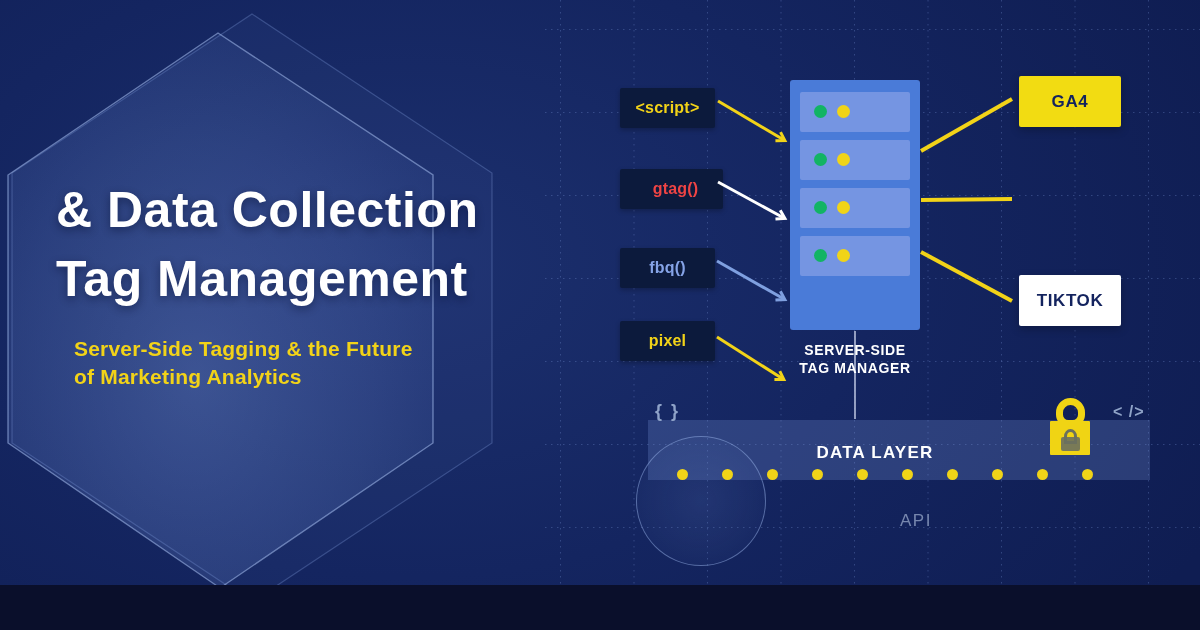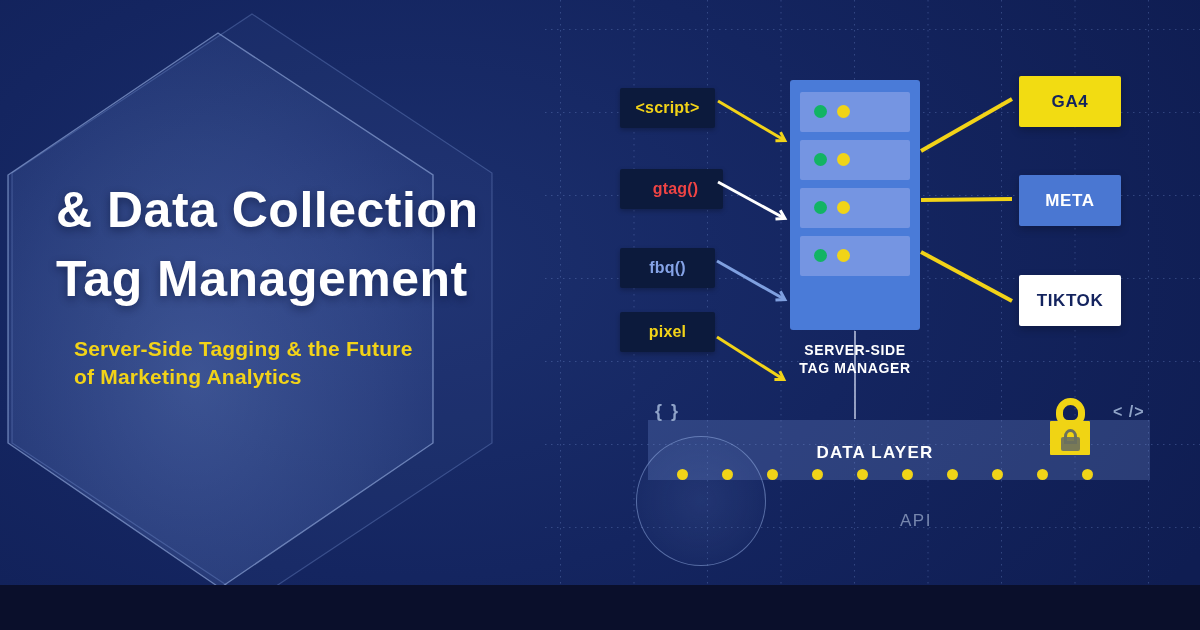--- a/index.html
+++ b/index.html
@@ -120,21 +120,21 @@
     <div>Tag Management</div>
   </div>
   <div class="abs subtitle">
     <div>Server-Side Tagging &amp; the Future</div>
     <div>of Marketing Analytics</div>
   </div>
 
   <div class="abs tagbox tag-yellow" style="top:88px">&lt;script&gt;</div>
   <div class="abs tagbox tag-white" style="top:169px">gtag()</div>
   <div class="abs tagbox tag-blue" style="top:248px">fbq()</div>
-  <div class="abs tagbox tag-yellow" style="top:312px">pixel</div>
+  <div class="abs tagbox tag-yellow" style="top:321px">pixel</div>
 
   <svg width="1200" height="630">
     <defs>
       <marker id="chevY" markerWidth="14" markerHeight="14" refX="10" refY="7" orient="auto" markerUnits="userSpaceOnUse">
         <polyline points="3,2 11,7 3,12" fill="none" stroke="#f2d318" stroke-width="3"></polyline>
       </marker>
       <marker id="chevW" markerWidth="14" markerHeight="14" refX="10" refY="7" orient="auto" markerUnits="userSpaceOnUse">
         <polyline points="3,2 11,7 3,12" fill="none" stroke="#ffffff" stroke-width="3"></polyline>
       </marker>
       <marker id="chevB" markerWidth="14" markerHeight="14" refX="10" refY="7" orient="auto" markerUnits="userSpaceOnUse">
@@ -168,21 +168,20 @@
       <span class="led led-green"></span>
       <span class="led led-yellow"></span>
     </div>
   </div>
   <div class="abs server-caption">
     <div>SERVER-SIDE</div>
     <div>TAG MANAGER</div>
   </div>
 
   <div class="abs dest dest-ga4">GA4</div>
-  <div class="abs dest dest-meta">META</div>
   <div class="abs dest dest-tiktok">TIKTOK</div>
 
   <div class="abs dlbar"></div>
   <div class="abs deco-circle"></div>
   <div class="abs dl-label">DATA LAYER</div>
   <div class="abs glyph braces">{ }</div>
   <div class="abs glyph codeslash">&lt; /&gt;</div>
   <div class="abs api">API</div>
   <div id="dots-container">
       <div class="dl-dot" style="left: 676.5px;"></div>

